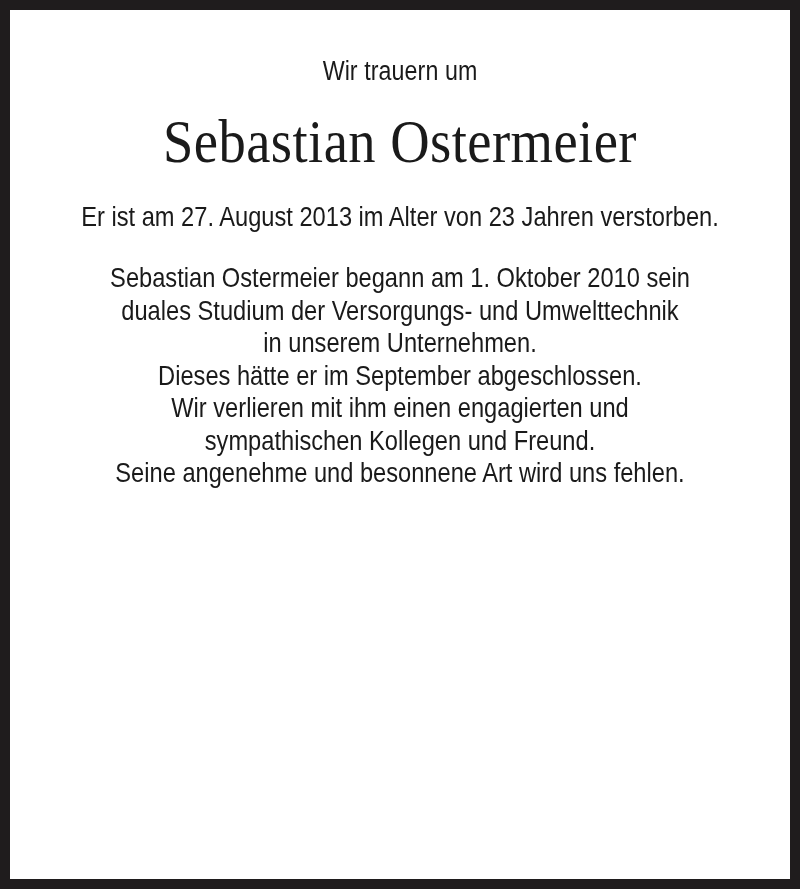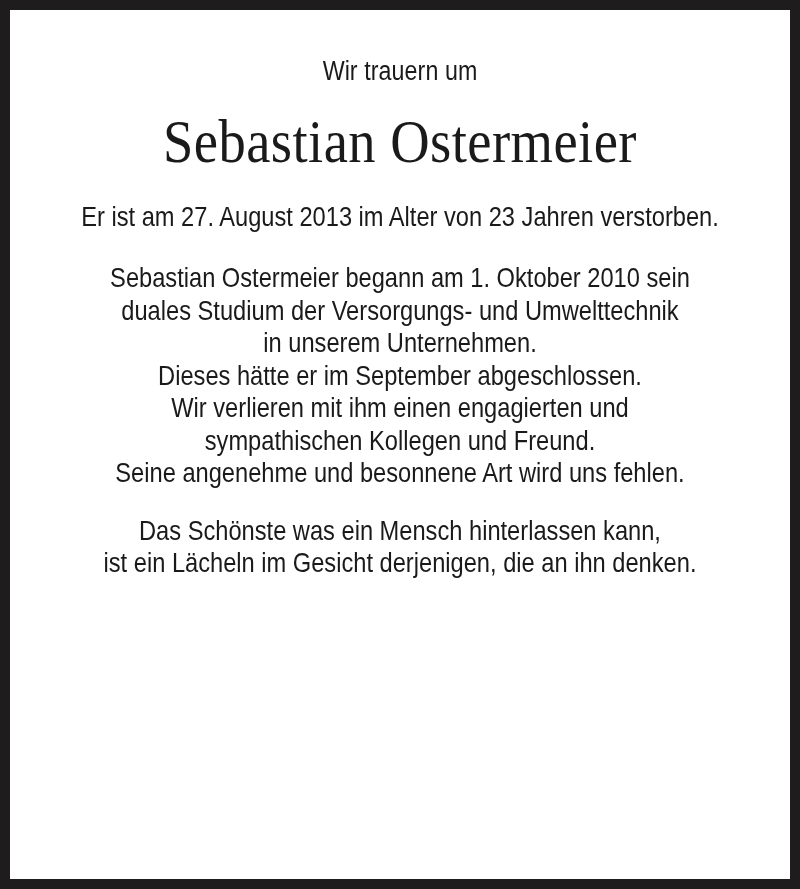--- a/index.html
+++ b/index.html
@@ -113,20 +113,16 @@
     <div class="body-block">
       <div class="body-line sans-cond">Sebastian Ostermeier begann am 1. Oktober 2010 sein</div>
       <div class="body-line sans-cond">duales Studium der Versorgungs- und Umwelttechnik</div>
       <div class="body-line sans-cond">in unserem Unternehmen.</div>
       <div class="body-line sans-cond">Dieses hätte er im September abgeschlossen.</div>
       <div class="body-line sans-cond">Wir verlieren mit ihm einen engagierten und</div>
       <div class="body-line sans-cond">sympathischen Kollegen und Freund.</div>
       <div class="body-line sans-cond">Seine angenehme und besonnene Art wird uns fehlen.</div>
     </div>
 
-    <div class="quote-block">
-      <div class="quote-line sans-cond">Das Schönste was ein Mensch hinterlassen kann,</div>
-      <div class="quote-line sans-cond">ist ein Lächeln im Gesicht derjenigen, die an ihn denken.</div>
-    </div>
 
 
   </div>
 </div>
 
 </body></html>

